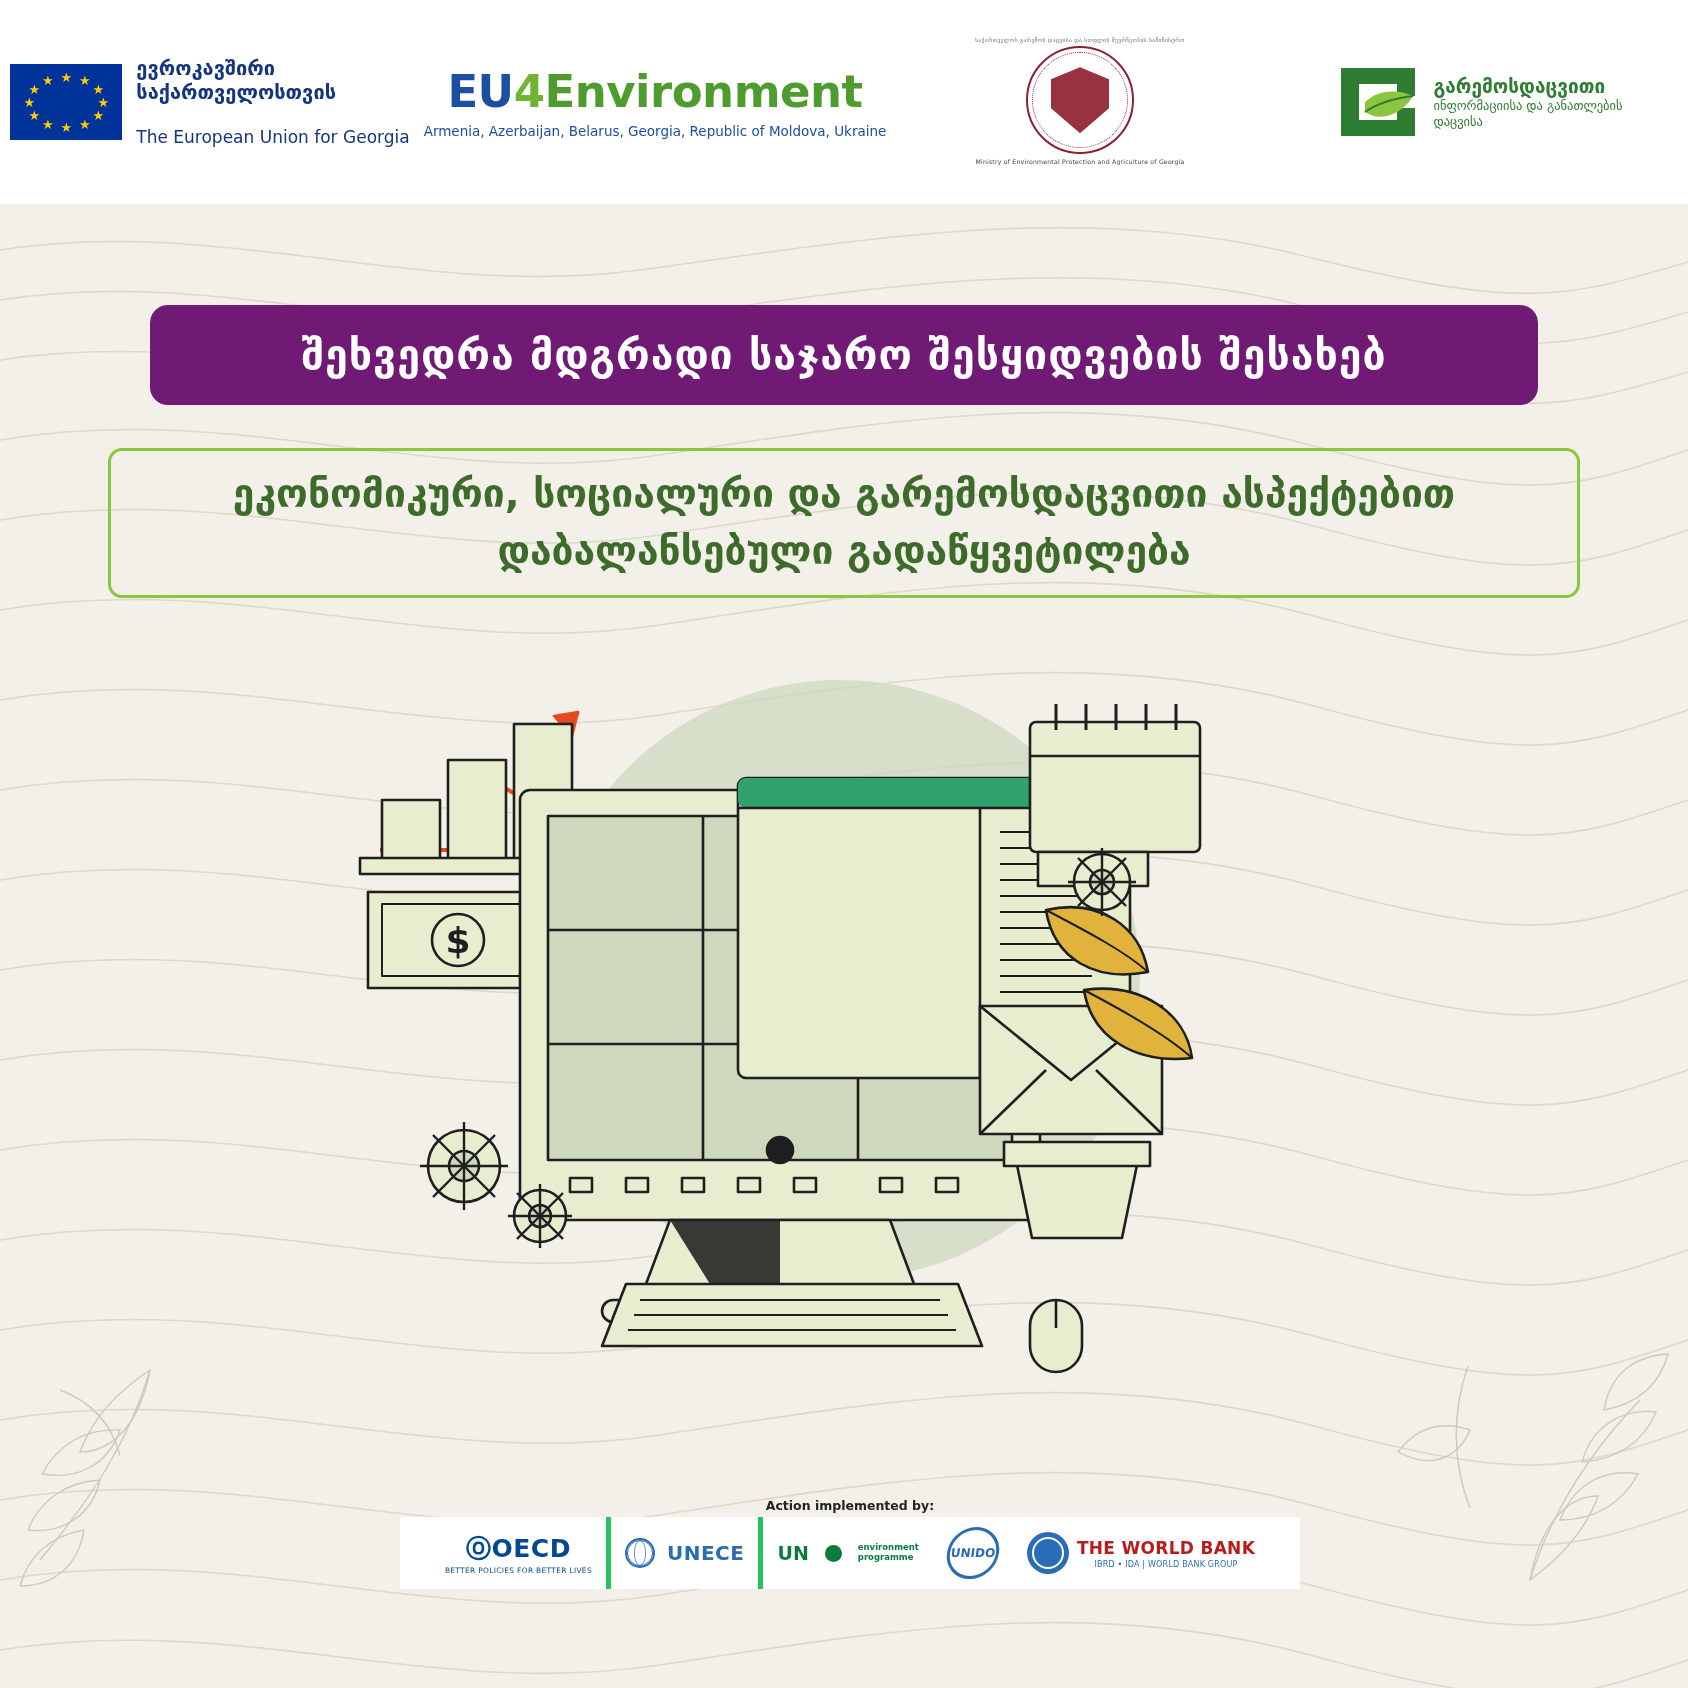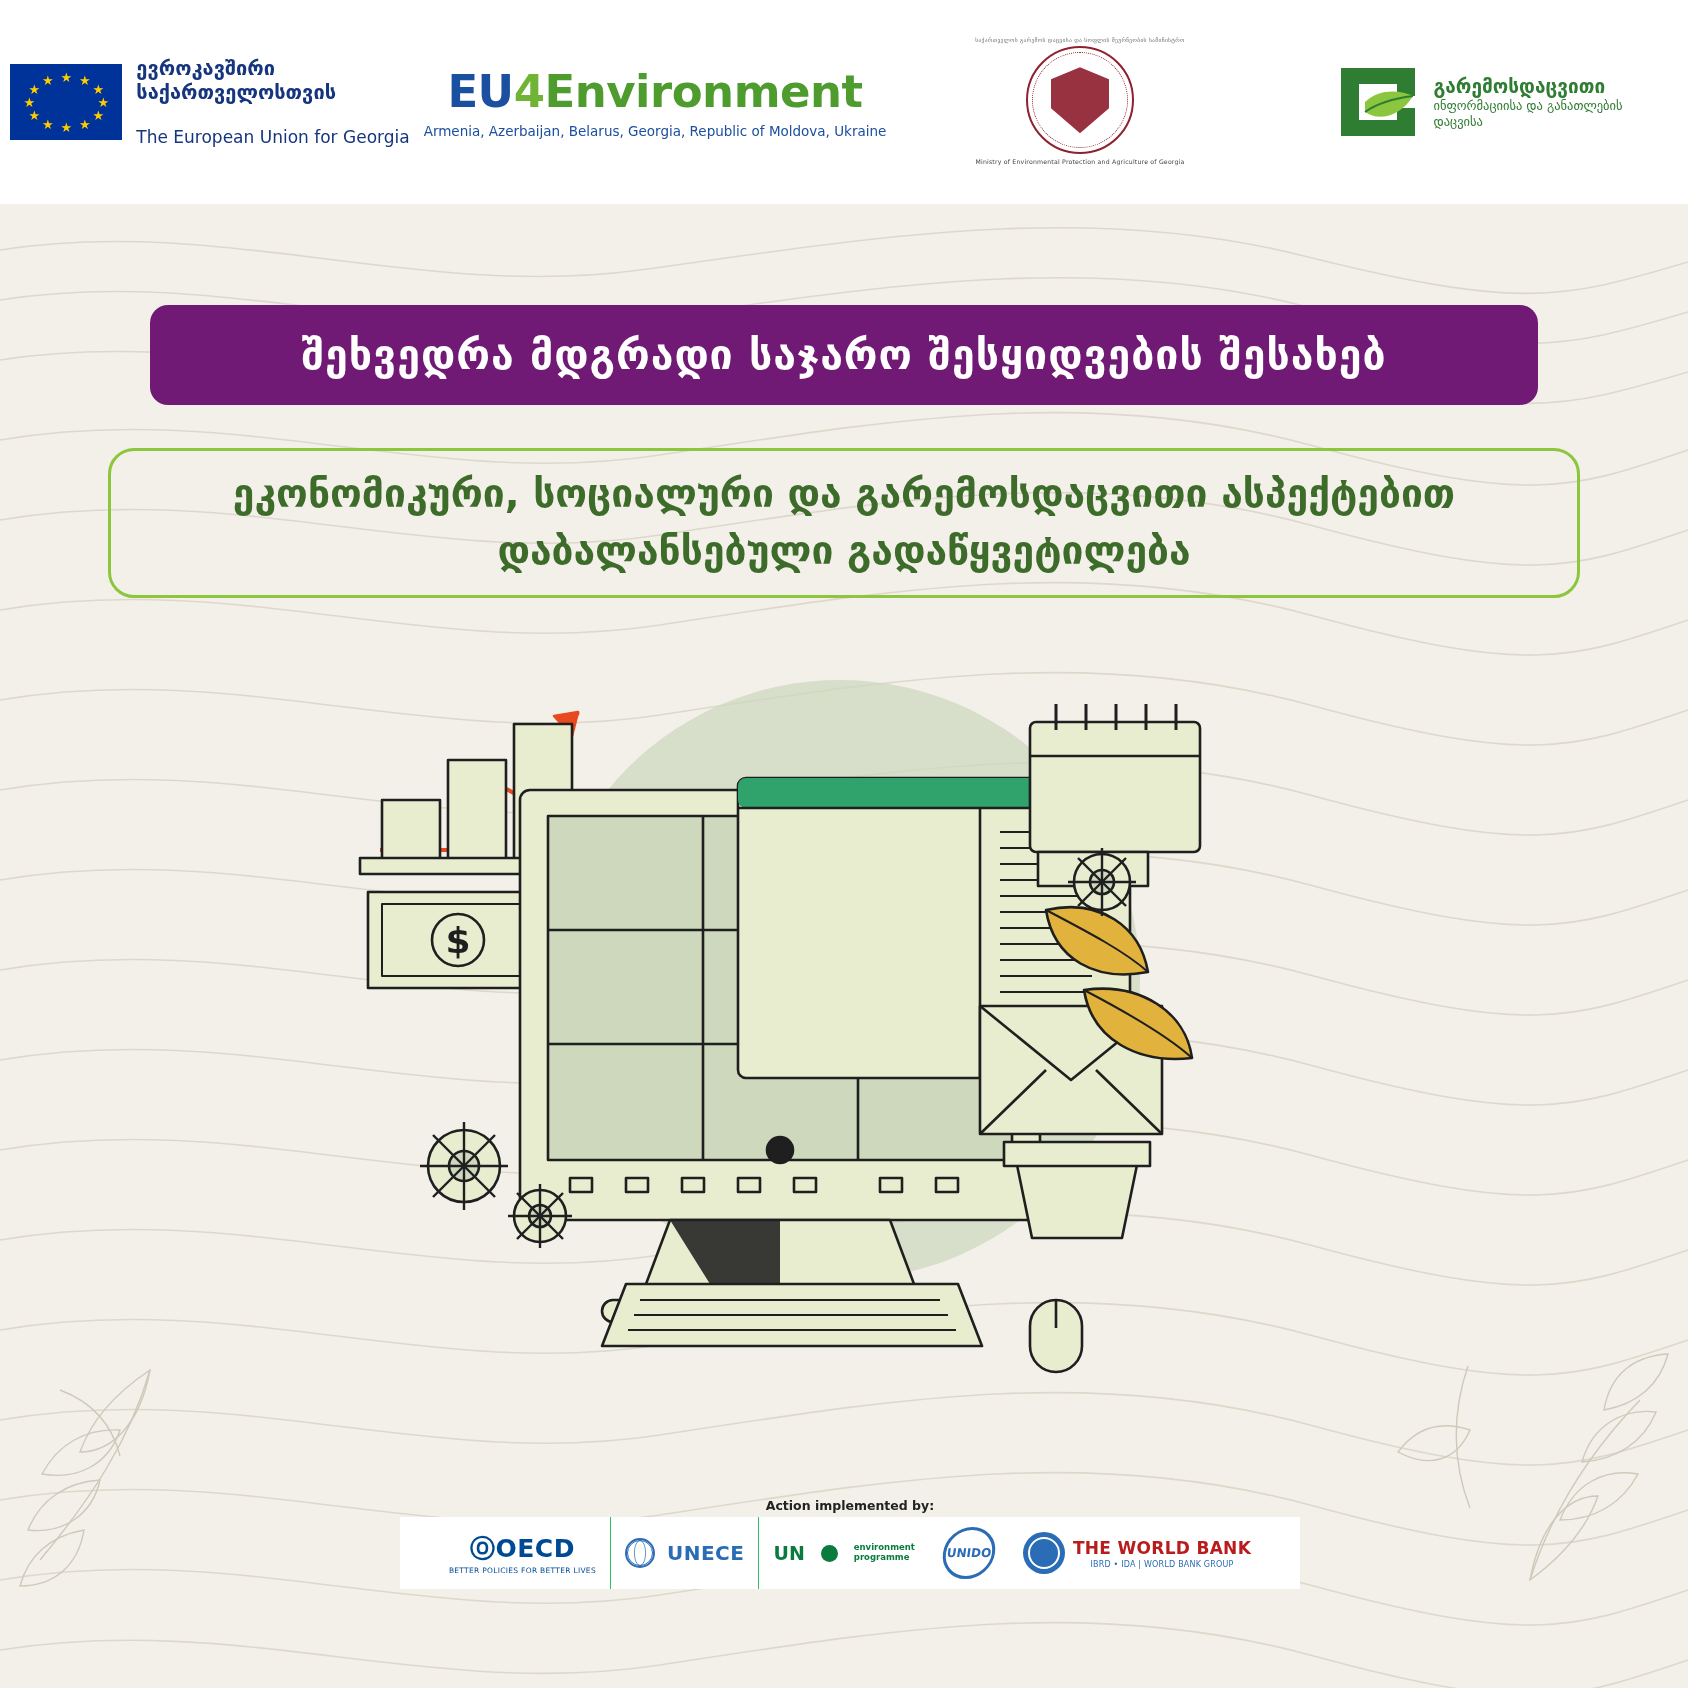--- a/index.html
+++ b/index.html
@@ -182,21 +182,21 @@
     text-align: center;
     white-space: nowrap;
   }
   .subtitle-band {
     position: absolute;
     left: 108px;
     top: 448px;
     width: 1472px;
     min-height: 150px;
     border: 3px solid #8cc63e;
-    border-radius: 26px;
+    border-radius: 14px;
     display: flex;
     align-items: center;
     justify-content: center;
     z-index: 4;
     padding: 10px 14px;
     box-sizing: border-box;
   }
   .subtitle-band .txt {
     color: #3d6b2a;
     font-size: 39px;
@@ -240,21 +240,21 @@
     gap: 0px;
   }
   .p-slot {
     display: flex;
     align-items: center;
     justify-content: center;
     height: 72px;
     padding: 0 14px;
     position: relative;
   }
-  .p-div { border-right: 1px solid #22c55e; align-items: center; }
+  .p-div { border-right: 5px solid #22c55e; align-items: center; }
   .oecd { text-align: center; color: #004a93; }
   .oecd .m { font-size: 25px; font-weight: bold; letter-spacing: .5px; }
   .oecd .s { font-size: 7.5px; letter-spacing: .3px; margin-top: 1px; }
   .unece { display: flex; align-items: center; gap: 12px; color: #2a6cb5; }
   .unece .glb {
     width: 26px; height: 26px; border-radius: 50%;
     border: 2px solid #2a6cb5;
     position: relative;
   }
   .unece .glb::before, .unece .glb::after {

